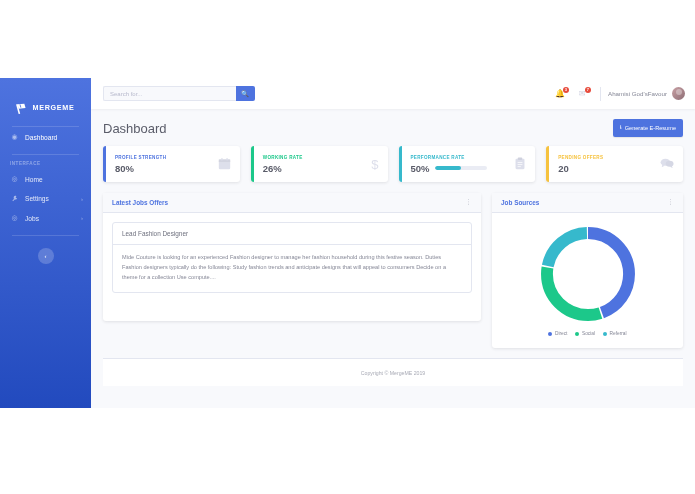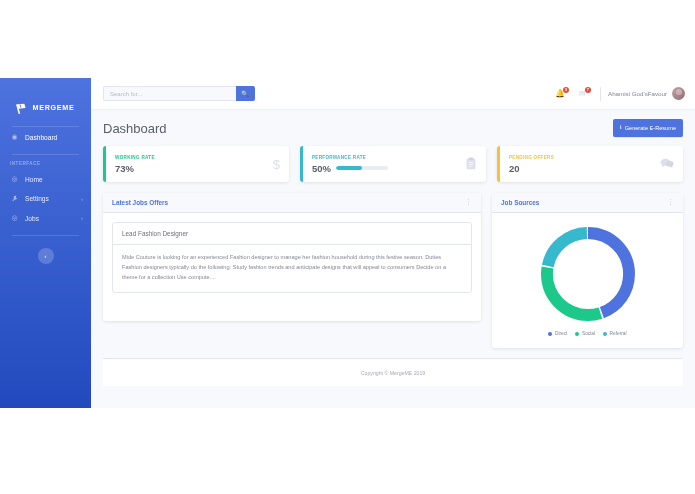--- a/index.html
+++ b/index.html
@@ -331,25 +331,39 @@
       <div class="page-head">
         <div class="page-title">Dashboard</div>
         <button class="gen-btn">
           <span>⭳</span>
           <span>Generate E-Resume</span>
         </button>
       </div>
 
       <div class="stat-row">
 
+        <div class="stat-card">
+          <div>
+            <div class="stat-label">PROFILE STRENGTH</div>
+            <div class="stat-value">80%</div>
+          </div>
+          <div class="stat-icon">
+            <svg width="13" height="13" viewBox="0 0 16 16">
+              <rect x="1" y="3" width="14" height="12" rx="1.5" fill="#dddfeb"></rect>
+              <rect x="1" y="3" width="14" height="3.2" fill="#d2d4e0"></rect>
+              <rect x="4" y="1.2" width="1.6" height="3" rx="0.6" fill="#dddfeb"></rect>
+              <rect x="10.4" y="1.2" width="1.6" height="3" rx="0.6" fill="#dddfeb"></rect>
+            </svg>
+          </div>
+        </div>
 
         <div class="stat-card green">
           <div>
             <div class="stat-label">WORKING RATE</div>
-            <div class="stat-value">73%</div>
+            <div class="stat-value">26%</div>
           </div>
           <div class="stat-icon">$</div>
         </div>
 
         <div class="stat-card cyan">
           <div>
             <div class="stat-label">PERFORMANCE RATE</div>
             <div class="stat-row-inline">
               <div class="stat-value">50%</div>
               <div class="progress-track">

